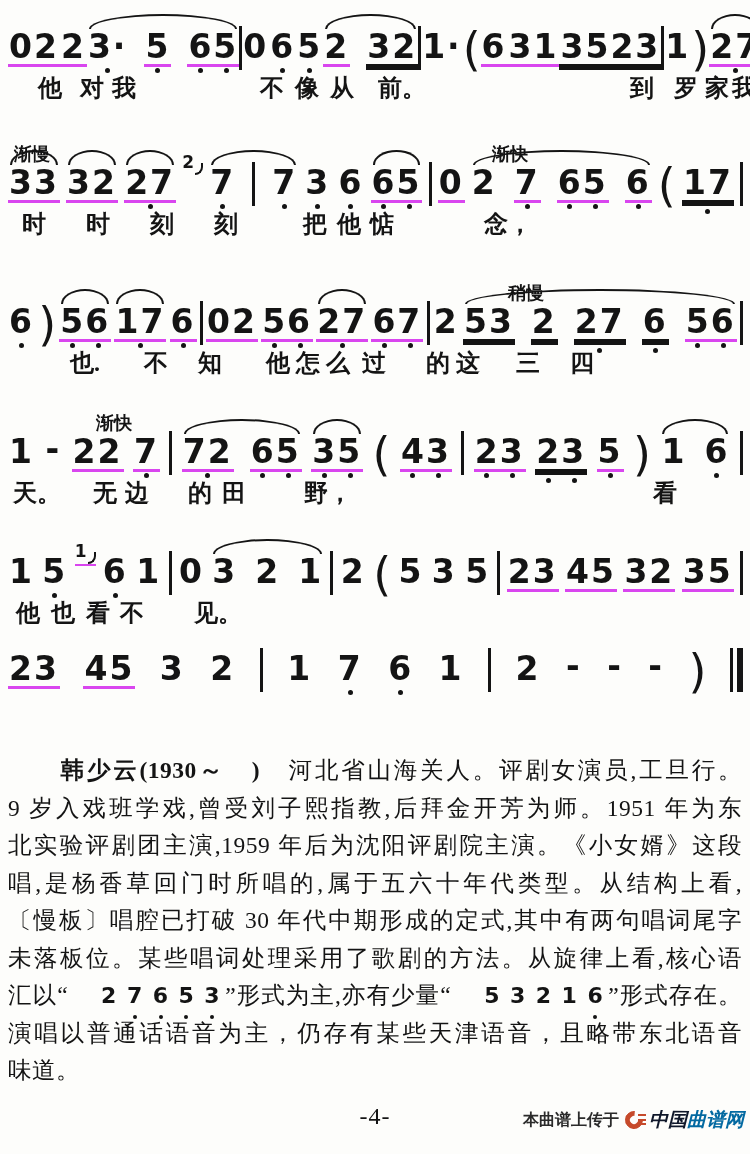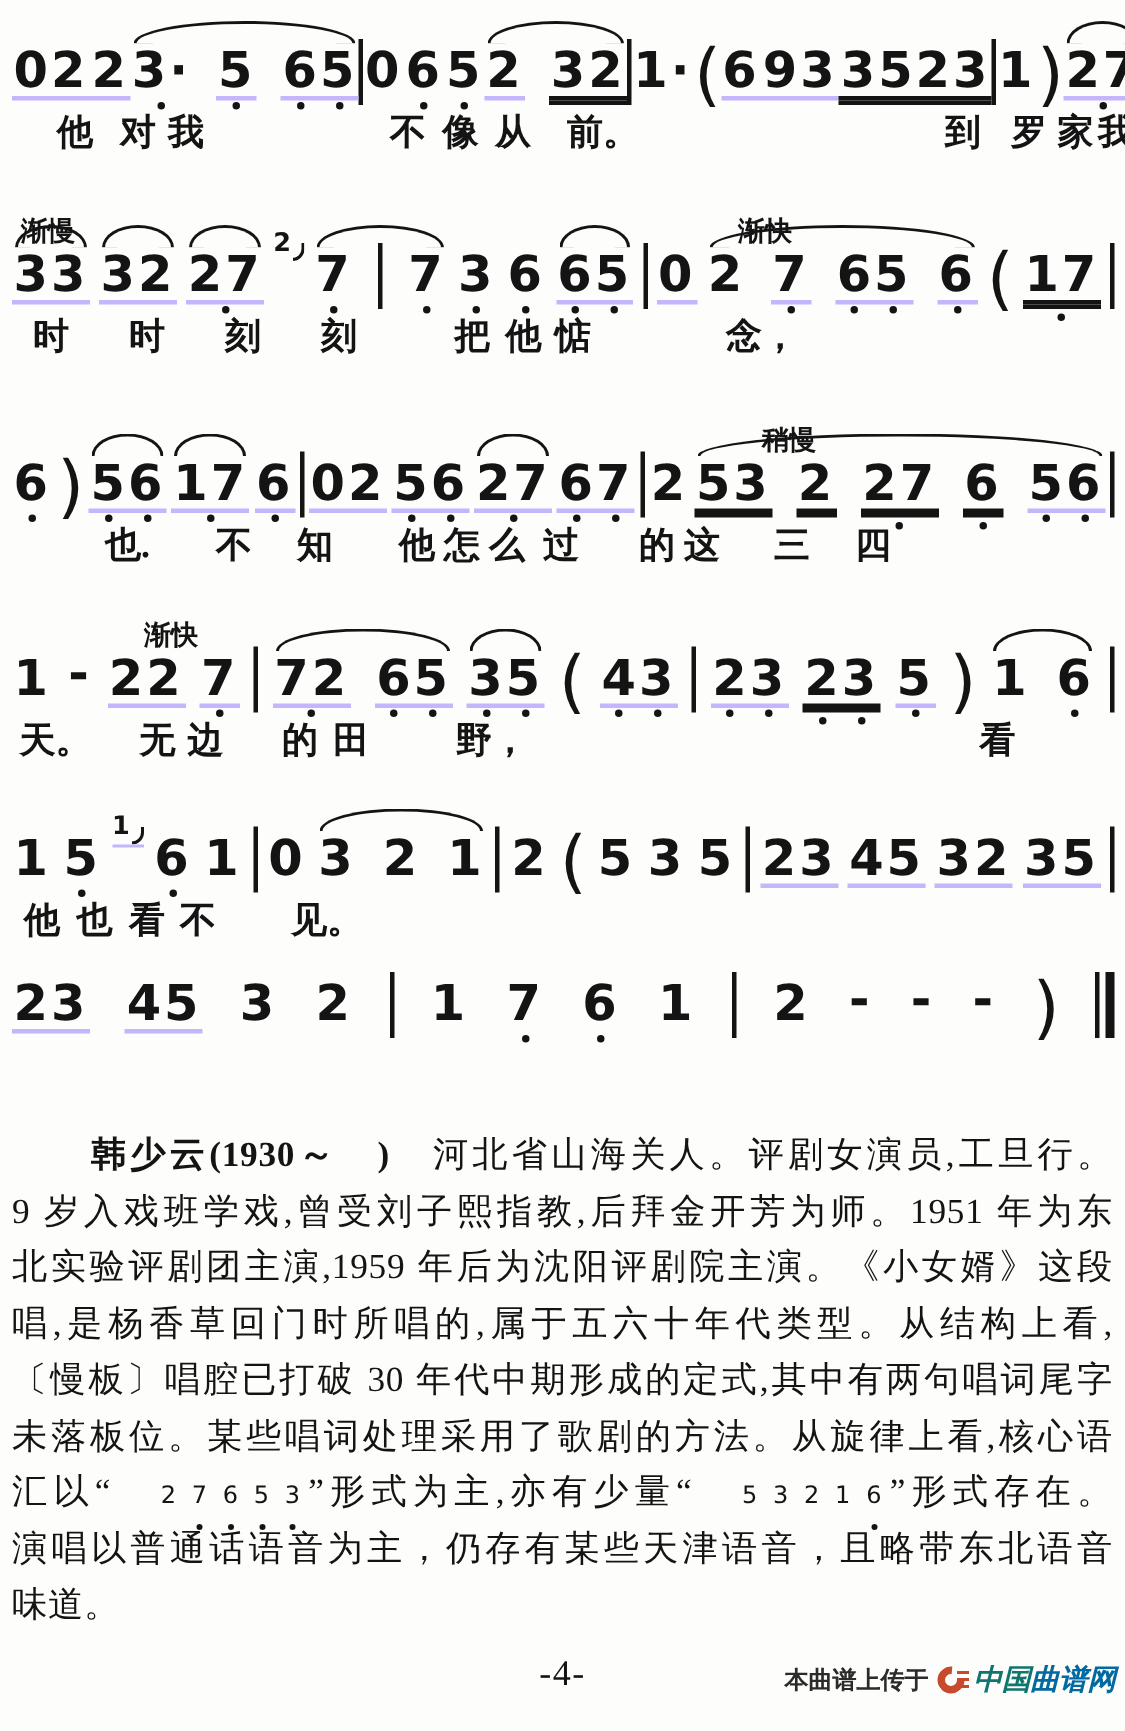--- a/index.html
+++ b/index.html
@@ -6,21 +6,21 @@
   body{width:750px;height:1154px;background:#fdfdfb;position:relative;overflow:hidden;
        font-family:"Liberation Serif",serif;color:#141414;}
   
   .mline{position:absolute;left:8px;right:7px;height:104px;}
   .l0{top:6px}.l1{top:142px}.l2{top:281px}.l3{top:411px}.l4{top:531px}.l5{top:628px}
   .mark{position:absolute;top:0;font-family:Liberation Serif, serif;
         font-weight:700;font-size:18px;white-space:nowrap;}
   .notes{display:flex;justify-content:space-between;align-items:flex-start;margin-top:24px;}
   .tok{position:relative;font-family:"DejaVu Sans",sans-serif;font-weight:700;
        font-size:33px;line-height:34px;letter-spacing:2px;padding:0 1px;white-space:nowrap;}
-  .u1{border-bottom:3px solid #c4b5fd;}
+  .u1{border-bottom:3px solid #d946ef;}
   .u2{border-bottom:3px solid #141414;}
   .u2::after{content:"";position:absolute;left:0;right:0;bottom:-6px;height:3px;background:#141414;}
   .dash{transform:translateY(-3px);}
   .dots{position:absolute;left:0;right:0;top:calc(100% + 4px);display:flex;justify-content:space-around;}
   .dots.dl{top:calc(100% + 9px);}
   .dot{width:5px;height:5px;border-radius:50%;background:#141414;}
   .bar{width:3px;height:44px;background:#141414;margin-top:-4px;flex:0 0 auto;}
   .fin{display:flex;gap:4px;margin-top:-4px;}
   .fin span{display:block;height:44px;background:#141414;}
   .fin .thin{width:3px}.fin .thick{width:6px}
@@ -36,36 +36,36 @@
          border:2.5px solid #141414;border-bottom:none;
          border-radius:50% 50% 0 0 / 100% 100% 0 0;}
   .lyrics{position:absolute;left:0;right:0;top:66px;height:30px;}
   .lyr{position:absolute;font-size:24px;font-weight:700;white-space:nowrap;}
   
   .bio{position:absolute;top:752px;left:8px;right:8px;}
   .bio-line{font-size:23.5px;line-height:37.5px;height:37.5px;letter-spacing:0.5px;
             text-align:justify;white-space:nowrap;}
   .bio-line.j{text-align-last:justify;white-space:normal;}
   .bold{font-weight:700;}
-  .numseq{font-family:"DejaVu Sans",sans-serif;font-weight:400;font-size:16px;margin-left:28px;}
+  .numseq{font-family:"DejaVu Sans",sans-serif;font-weight:700;font-size:22px;margin-left:28px;}
   .bdigit{position:relative;display:inline-block;margin:0 5px;}
   .bdot{position:absolute;left:50%;transform:translateX(-50%);top:100%;
         width:4px;height:4px;border-radius:50%;background:#141414;}
   
   .pageno{position:absolute;top:1103px;left:0;right:0;text-align:center;
           font-size:24px;letter-spacing:1px;}
   .wm{position:absolute;top:1107px;right:6px;display:flex;align-items:center;gap:6px;}
   .wm-prefix{font-size:16px;font-weight:700;color:#2b2b2b;font-family:"Liberation Sans",sans-serif;}
   .wm-icon{position:relative;width:18px;height:18px;display:inline-block;}
   .wm-icon::before{content:"";position:absolute;inset:0;border:5px solid #c64a2b;
         border-right-color:transparent;border-radius:50%;transform:rotate(-40deg);}
   .wm-icon::after{content:"";position:absolute;right:-3px;top:3px;width:8px;height:12px;
         background:repeating-linear-gradient(#c64a2b 0 2px,transparent 2px 4.5px);}
   .wm-site{font-family:"Liberation Sans",sans-serif;font-weight:800;font-style:italic;font-size:19px;}
-  .wm-site .s1{color:#0f766e;}
+  .wm-site .s1{color:#0f172a;}
   .wm-site .s2{color:#0369a1;}
 </style>
 </head>
 <body>
 
 <div id="score">
     <div class="mline l0">
       <div class="notes">
         <span class="tok u1">02</span>
         <span class="tok u1">2</span>
@@ -90,21 +90,21 @@
             <span class="dot"></span>
           </span></span>
         <span class="arcgrp">
           <span class="tok u1">2</span>
           <span class="tok u2">32</span>
         </span>
         <span class="bar"></span>
         <span class="tok">1·</span>
         <span class="paren">(</span>
         <span class="tok u1">6</span>
-        <span class="tok u1">93</span>
+        <span class="tok u1">31</span>
         <span class="tok u2">3523</span>
         <span class="bar"></span>
         <span class="tok">1</span>
         <span class="paren">)</span>
         <span class="arcgrp">
           <span class="tok u1">27<span class="dots">
               <span class="dot"></span>
             </span></span>
         </span>
       </div>

